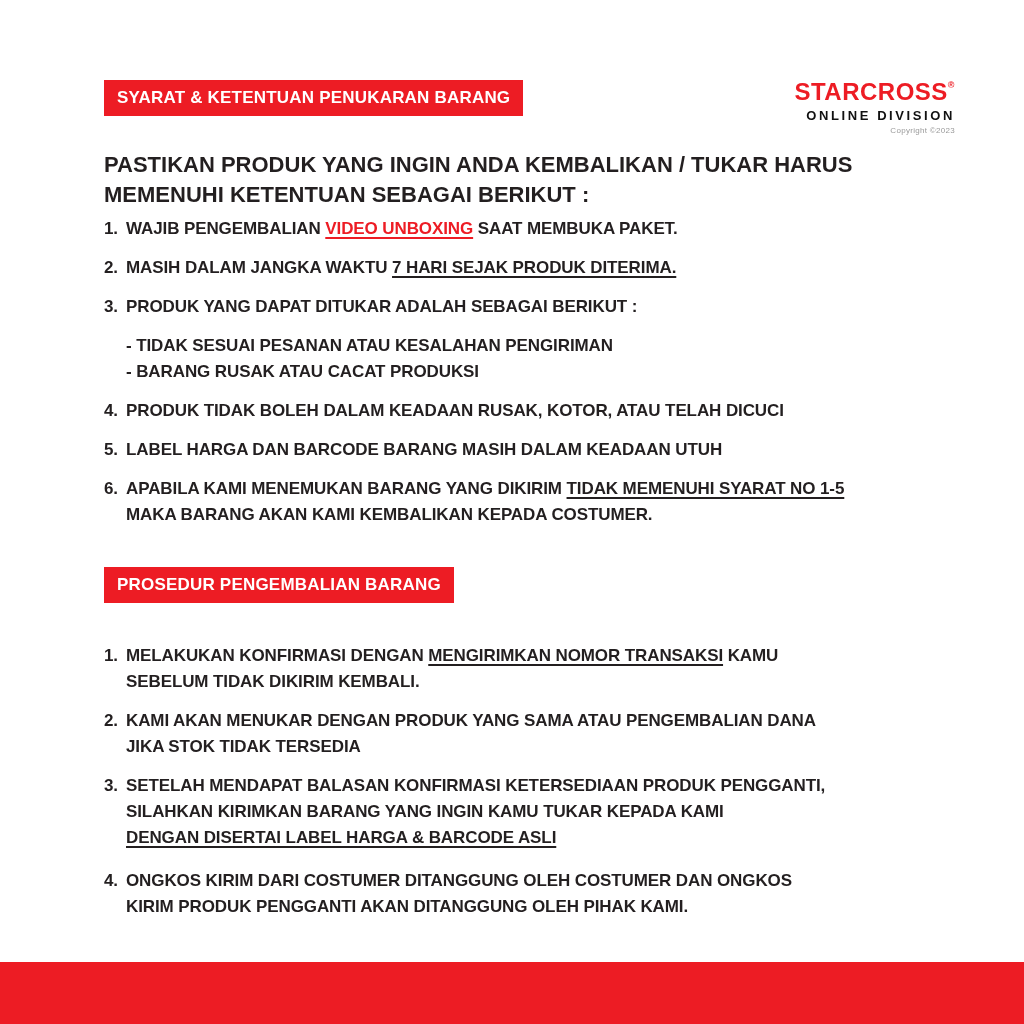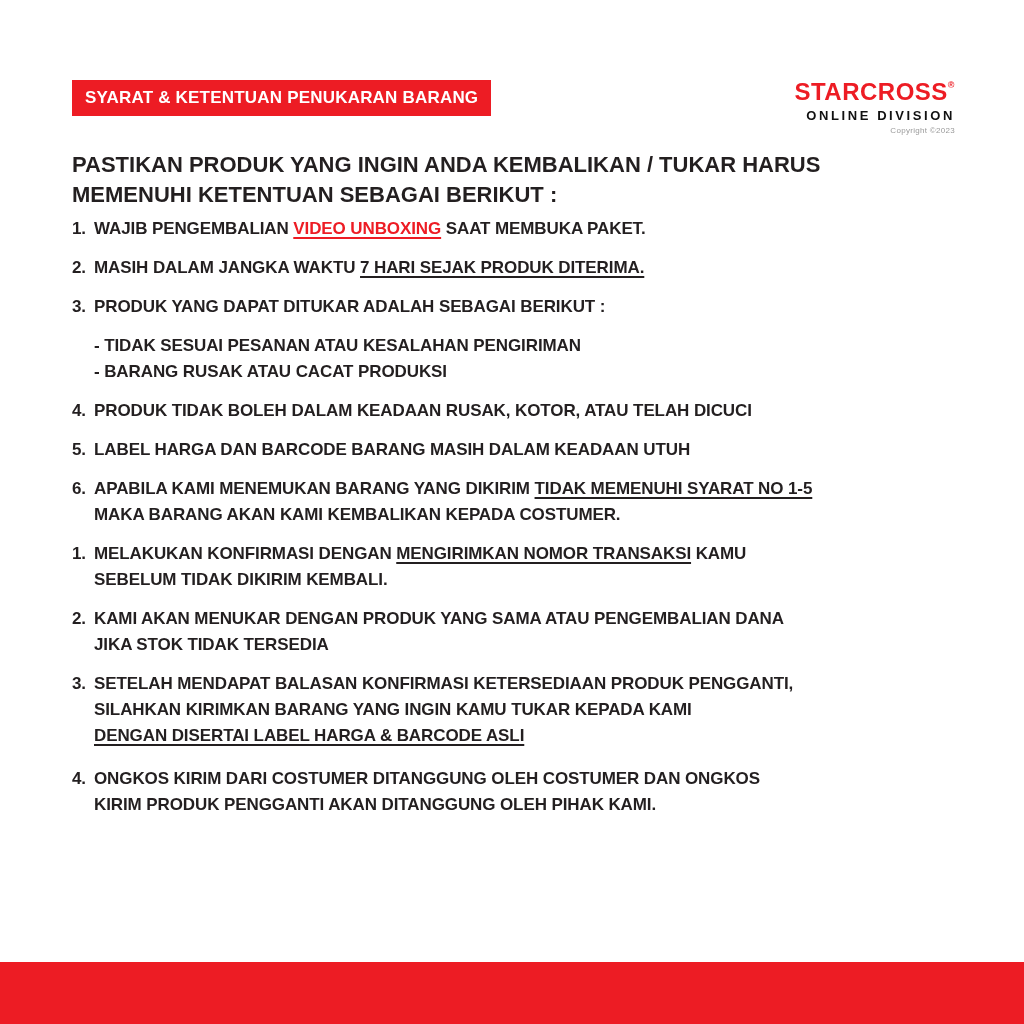--- a/index.html
+++ b/index.html
@@ -10,21 +10,21 @@
   body{
     width:1024px;height:1024px;
     font-family:"Liberation Sans", sans-serif;
     -webkit-font-smoothing:antialiased;
   }
   .page{
     position:relative;width:1024px;height:1024px;background:#ffffff;overflow:hidden;
   }
   .content{
     position:absolute;top:0;left:0;right:8px;
-    padding:80px 60px 0 72px;
+    padding:80px 60px 0 104px;
     color:var(--ink);
   }
   .badge{
     display:inline-block;
     background:var(--red);
     color:#ffffff;
     font-weight:bold;
     font-size:17px;
     letter-spacing:0.2px;
     padding:8px 13px 8px 13px;
@@ -131,20 +131,21 @@
     </div>
 
     <div class="item">
       <span class="num">6.</span>
       <div class="body">
         <div><span>APABILA KAMI MENEMUKAN BARANG YANG DIKIRIM </span><span class="u">TIDAK MEMENUHI SYARAT NO 1-5</span></div>
         <div>MAKA BARANG AKAN KAMI KEMBALIKAN KEPADA COSTUMER.</div>
       </div>
     </div>
 
+    <div class="badge badge-2">PROSEDUR PENGEMBALIAN BARANG</div>
     <div></div>
 
     <div class="item">
       <span class="num">1.</span>
       <div class="body">
         <div><span>MELAKUKAN KONFIRMASI DENGAN </span><span class="u">MENGIRIMKAN NOMOR TRANSAKSI</span><span> KAMU</span></div>
         <div>SEBELUM TIDAK DIKIRIM KEMBALI.</div>
       </div>
     </div>
 

